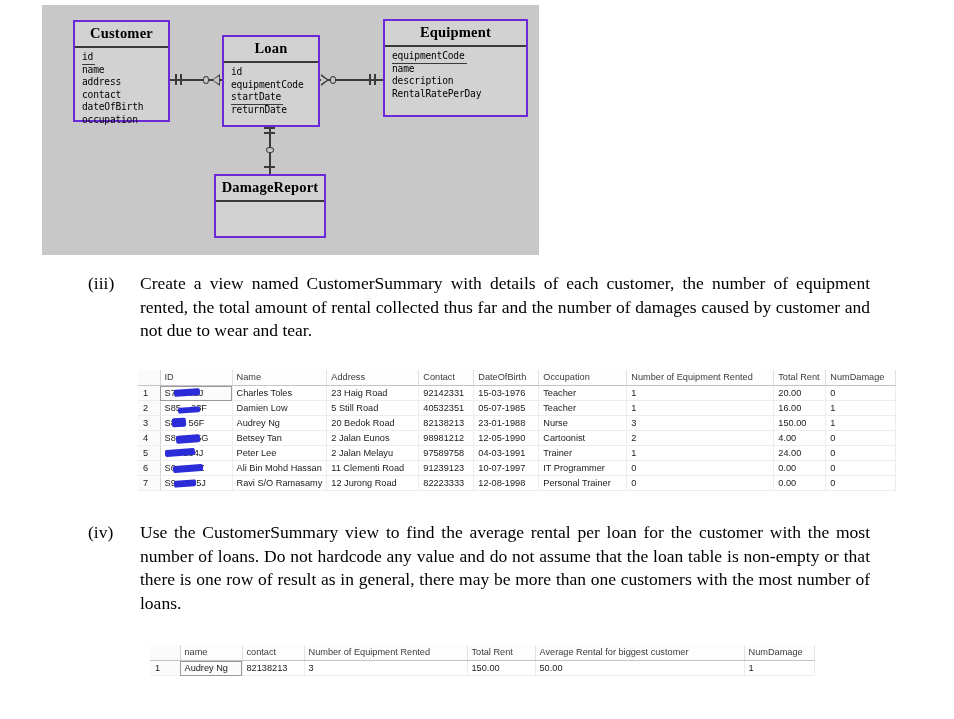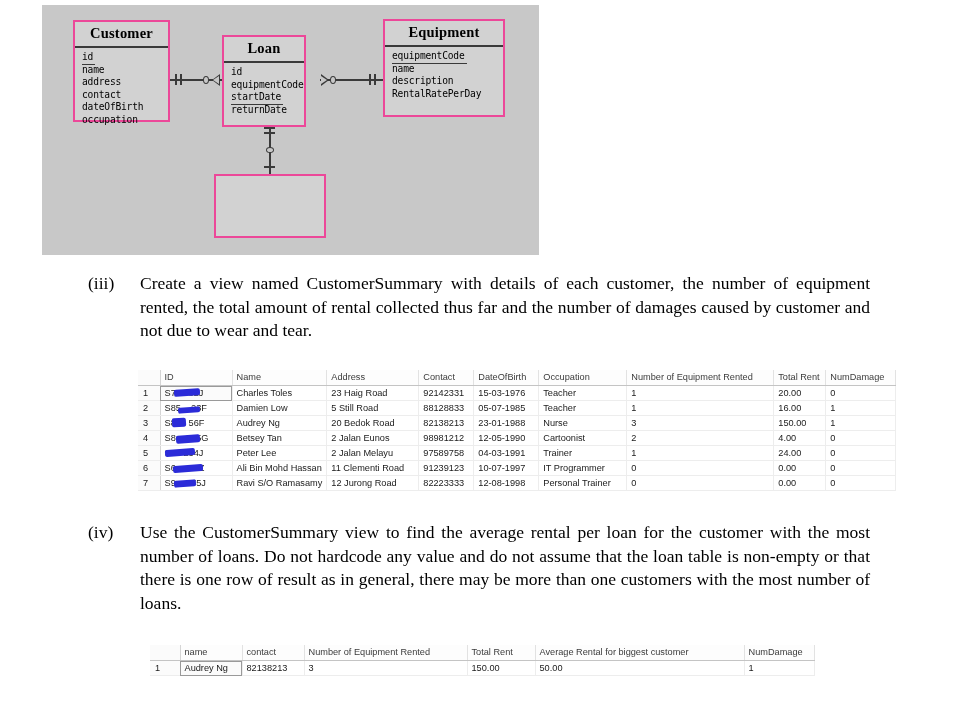--- a/index.html
+++ b/index.html
@@ -21,21 +21,21 @@
     position: absolute;
     left: 42px;
     top: 5px;
     width: 497px;
     height: 250px;
     background: #c8c8c8;
   }
   .entity {
     position: absolute;
     background: #d2d2d2;
-    border: 2px solid #ec4899;
+    border: 2px solid #6d28d9;
     box-sizing: border-box;
   }
   .entity-title {
     font-family: "Liberation Serif", serif;
     font-weight: bold;
     font-size: 14.5px;
     text-align: center;
     padding: 3px 0 4px 0;
     border-bottom: 2px solid #3a3a3a;
     letter-spacing: 0.2px;
@@ -50,22 +50,22 @@
   .attr { white-space: nowrap; }
   .attr.pk {
     border-bottom: 1px solid #3a3a3a;
     display: inline-block;
     padding-right: 2px;
   }
   .attr-row { height: 12.6px; }
 
   
   #entity-customer { left: 31px;  top: 15px; width: 97px;  height: 102px; }
-  #entity-loan     { left: 180px; top: 30px; width: 84px;  height: 92px;  }
-  #entity-equipment{ left: 341px; top: 14px; width: 122px; height: 98px;  }
+  #entity-loan     { left: 180px; top: 30px; width: 98px;  height: 92px;  }
+  #entity-equipment{ left: 341px; top: 14px; width: 145px; height: 98px;  }
   #entity-damage   { left: 172px; top: 169px; width: 112px; height: 64px; }
 
   
   .conn-line {
     position: absolute;
     background: #3a3a3a;
   }
   .hline { height: 1.5px; }
   .vline { width: 1.5px; }
   .tick {
@@ -252,20 +252,21 @@
     <div class="entity-title">Equipment</div>
     <div class="entity-attrs">
       <div class="attr-row"><span class="attr pk">equipmentCode</span></div>
       <div class="attr-row"><span class="attr">name</span></div>
       <div class="attr-row"><span class="attr">description</span></div>
       <div class="attr-row"><span class="attr">RentalRatePerDay</span></div>
     </div>
   </div>
 
   <div class="entity" id="entity-damage">
+    <div class="entity-title">DamageReport</div>
   </div>
 </div>
 
 <div class="question" id="question-iii">
   <span class="q-label">(iii)</span>
   <div class="q-body">Create a view named CustomerSummary with details of each customer, the number of equipment rented, the total amount of rental collected thus far and the number of damages caused by customer and not due to wear and tear.</div>
 </div>
 
 <table class="result-table" id="table-customersummary">
   <colgroup>
@@ -305,21 +306,21 @@
       <td>Teacher</td>
       <td>1</td>
       <td>20.00</td>
       <td>0</td>
     </tr>
     <tr>
       <td class="rownum">2</td>
       <td><span class="redacted"><span>S85</span><span>&nbsp;&nbsp;&nbsp;&nbsp;</span><span>23F</span><span class="mark m2"></span></span></td>
       <td>Damien Low</td>
       <td>5 Still Road</td>
-      <td>88128833</td>
+      <td>40532351</td>
       <td>05-07-1985</td>
       <td>Teacher</td>
       <td>1</td>
       <td>16.00</td>
       <td>1</td>
     </tr>
     <tr>
       <td class="rownum">3</td>
       <td><span class="redacted"><span>S8</span><span>&nbsp;&nbsp;&nbsp;&nbsp;&nbsp;</span><span>56F</span><span class="mark m3"></span></span></td>
       <td>Audrey Ng</td>

